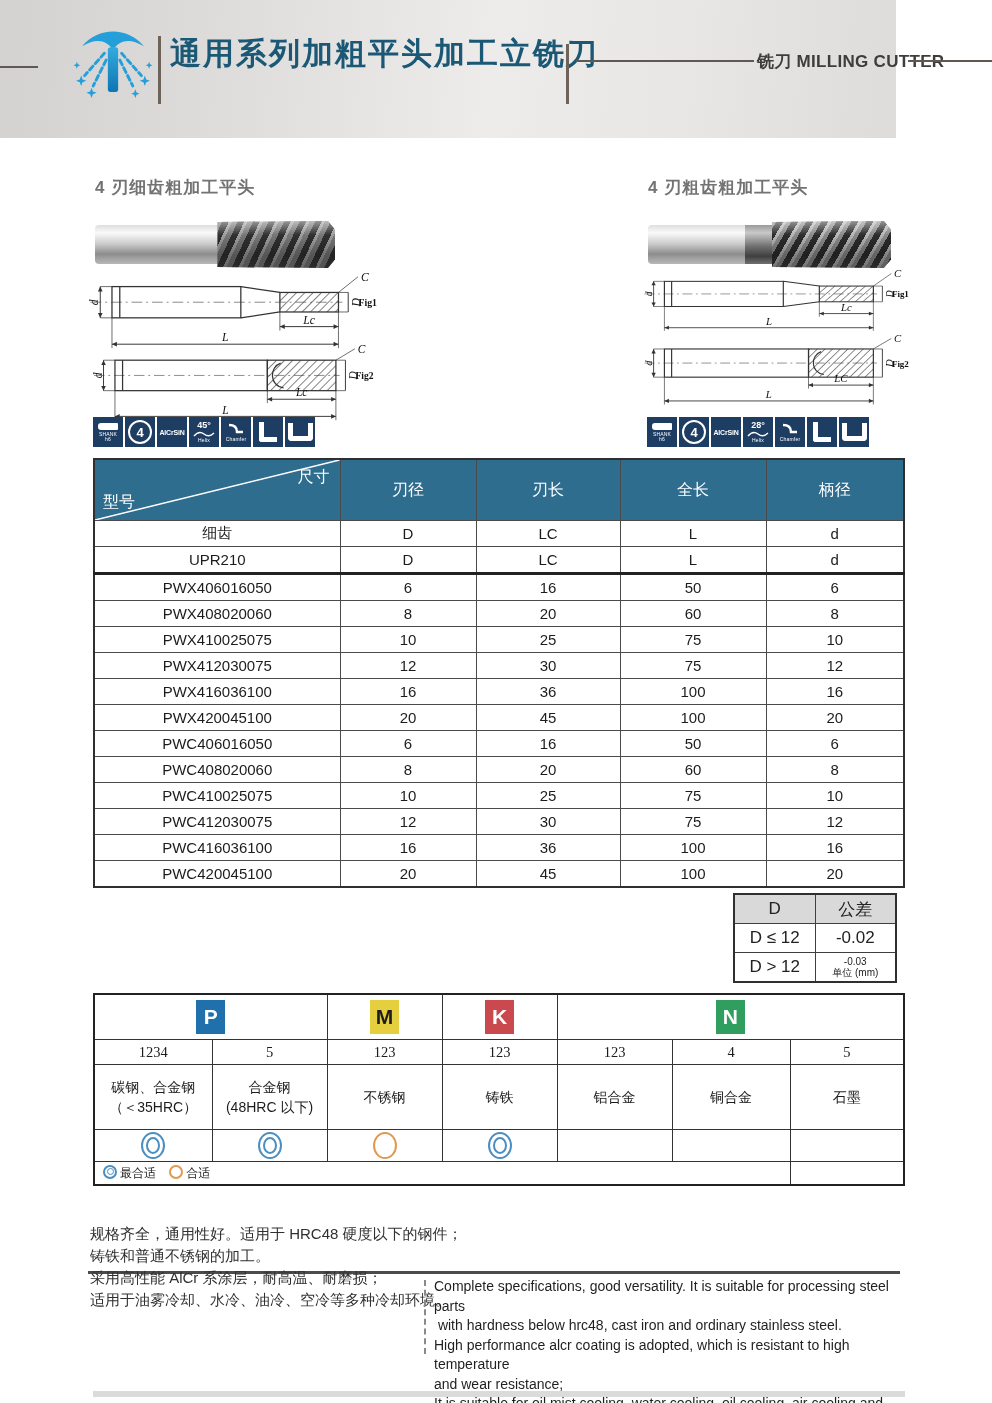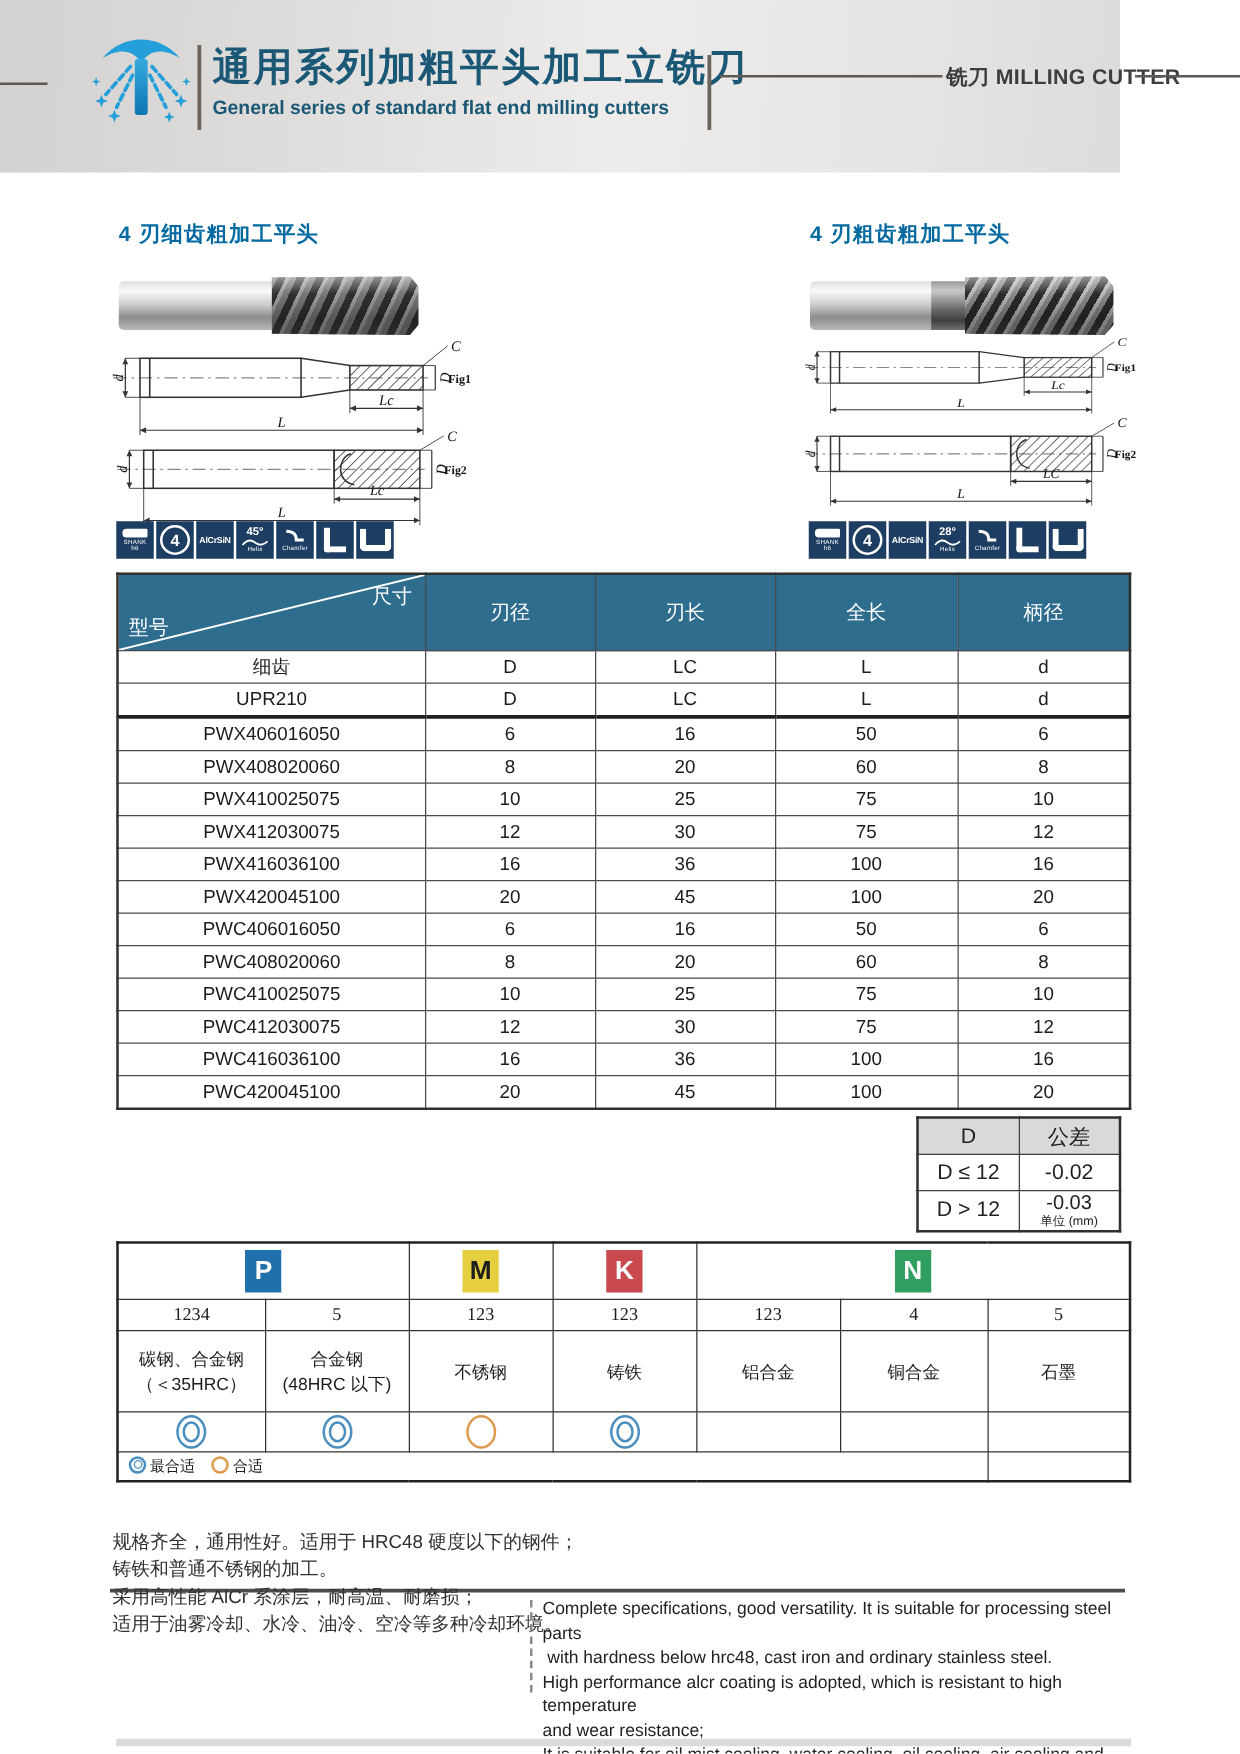--- a/index.html
+++ b/index.html
@@ -12,21 +12,21 @@
   .h-rule{position:absolute;background:#5e5954;height:2px;}
   .vbar{position:absolute;width:3px;background:#6e6359;}
   .title-cn{position:absolute;left:170px;top:33px;font-size:31px;font-weight:bold;
     color:#1a5876;letter-spacing:2px;white-space:nowrap;}
   .subtitle-en{position:absolute;left:170px;top:78px;font-size:15.5px;font-weight:bold;
     color:#1a5876;white-space:nowrap;}
   .category{position:absolute;left:757px;top:50px;font-size:17px;font-weight:bold;
     color:#3d3d3d;white-space:nowrap;letter-spacing:.3px;}
 
   
-  .sec-title{position:absolute;top:176px;font-size:17px;font-weight:bold;color:#0369a1;
+  .sec-title{position:absolute;top:176px;font-size:17px;font-weight:bold;color:#737373;
     letter-spacing:1px;white-space:nowrap;}
 
   
   .photo{position:absolute;top:221px;height:47px;}
   .photo .shank{position:absolute;left:0;top:4px;bottom:4px;width:52%;border-radius:4px 0 0 4px;
     background:linear-gradient(to bottom,#dededd 0%,#fafafa 20%,#cccccc 48%,#8d8d8d 74%,#b8b8b8 100%);}
   .photo .collar{position:absolute;left:40%;top:4px;bottom:4px;width:13%;
     background:linear-gradient(to bottom,#9a9a9a 0%,#c9c9c9 20%,#6f6f6f 55%,#3f3f3f 80%,#707070 100%);}
   .photo .flutes{position:absolute;right:0;top:0;bottom:0;width:49%;
     background:repeating-linear-gradient(115deg,#777 0 5px,#303030 5px 11px,#9d9d9d 11px 14px);
@@ -70,21 +70,21 @@
   .corner .c-size{position:absolute;right:10px;top:7px;font-size:16px;}
   .corner svg{position:absolute;inset:0;width:100%;height:100%;}
 
   
   .tol-wrap{position:absolute;left:733px;top:893px;width:164px;}
   table.tol{width:100%;border-collapse:collapse;table-layout:fixed;border:2px solid #2f2f2f;}
   table.tol td{border:1px solid #3f3f3f;text-align:center;font-size:17px;color:#222;}
   table.tol tr.hd td{background:#d9d9d9;height:26px;font-size:17px;}
   table.tol td{height:26px;}
   .tol-small{line-height:1.1;}
-  .tol-small .v{display:block;font-size:16px;}
+  .tol-small .v{display:block;font-size:10px;}
   .tol-small .u{display:block;font-size:10px;}
 
   
   .mat-wrap{position:absolute;left:93px;top:993px;width:810px;}
   table.mat{width:100%;border-collapse:collapse;table-layout:fixed;border:2px solid #222;}
   table.mat td{border:1px solid #333;text-align:center;padding:0;color:#1c1c1c;}
   tr.mat-badges td{height:44px;}
   .pmkn{display:inline-block;width:29px;height:34px;line-height:34px;font-size:21px;font-weight:bold;color:#fff;}
   .pmkn.p{background:#2070ab;}
   .pmkn.m{background:#e5cf3f;color:#1d1d1d;}
@@ -140,21 +140,20 @@
         <path transform="translate(25,80)" d="M0 -6 L1.6 -1.6 L6 0 L1.6 1.6 L0 6 L-1.6 1.6 L-6 0 L-1.6 -1.6 Z"></path>
         <path transform="translate(87,66)" d="M0 -6 L1.6 -1.6 L6 0 L1.6 1.6 L0 6 L-1.6 1.6 L-6 0 L-1.6 -1.6 Z"></path>
         <path transform="translate(76,81)" d="M0 -5 L1.4 -1.4 L5 0 L1.4 1.4 L0 5 L-1.4 1.4 L-5 0 L-1.4 -1.4 Z"></path>
         <path transform="translate(8,48)" d="M0 -4 L1.1 -1.1 L4 0 L1.1 1.1 L0 4 L-1.1 1.1 L-4 0 L-1.1 -1.1 Z"></path>
         <path transform="translate(92,48)" d="M0 -4 L1.1 -1.1 L4 0 L1.1 1.1 L0 4 L-1.1 1.1 L-4 0 L-1.1 -1.1 Z"></path>
       </g>
     </svg>
 
     <div class="vbar" style="left:158px;top:36px;height:68px;"></div>
     <div class="title-cn">通用系列加粗平头加工立铣刀</div>
-    <div class="subtitle-en">General series of standard flat end milling cutters</div>
     <div class="vbar" style="left:566px;top:44px;height:60px;"></div>
     <div class="h-rule" style="left:576px;top:60px;width:178px;"></div>
     <div class="category">铣刀 MILLING CUTTER</div>
     <div class="h-rule" style="left:908px;top:60px;width:84px;"></div>
   </div>
 
   <div class="sec-title" style="left:95px;">4 刃细齿粗加工平头</div>
   <div class="sec-title" style="left:648px;">4 刃粗齿粗加工平头</div>
 
   <div class="photo" style="left:95px;width:240px;">

